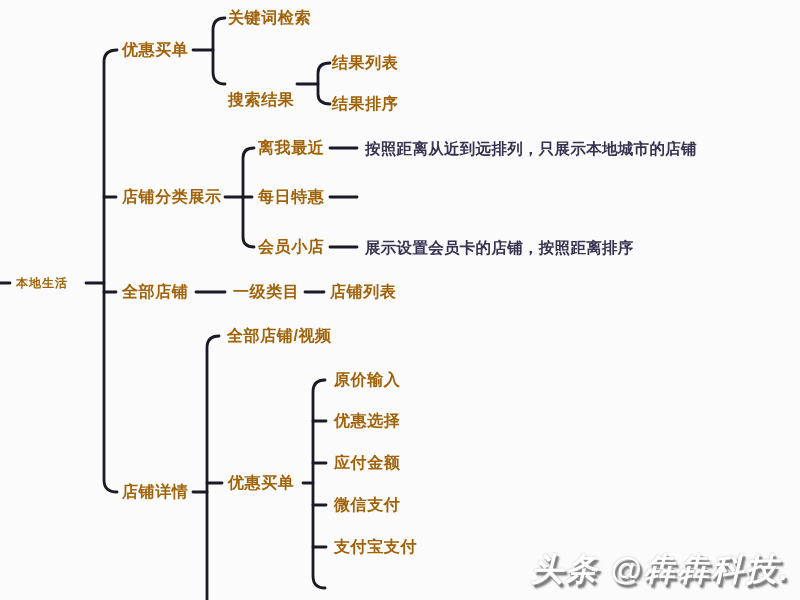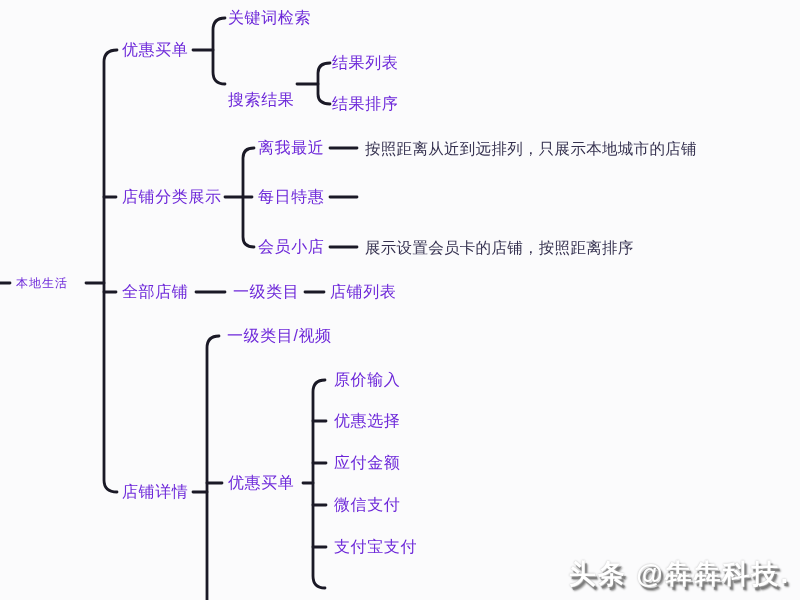--- a/index.html
+++ b/index.html
@@ -9,48 +9,49 @@
     background:#fbfbfc;
     overflow:hidden;
     font-family:"Liberation Sans","DejaVu Sans",sans-serif;
   }
   .connectors{position:absolute;left:0;top:0;z-index:1;}
   .connectors path{fill:none;stroke:#1a1926;stroke-width:2.8;stroke-linecap:round;}
   .node{
     position:absolute;
     transform:translateY(-50%);
     white-space:nowrap;
-    color:#6d28d9;
+    color:#a16207;
     font-size:16px;
-    font-weight:400;
+    font-weight:700;
     letter-spacing:0.6px;
     z-index:2;
   }
   .node.root{font-size:12px;letter-spacing:1px;}
   .desc{
     position:absolute;
     transform:translateY(-50%);
     color:#35314f;
     font-size:15.5px;
-    font-weight:400;
+    font-weight:700;
     letter-spacing:0.3px;
     line-height:21px;
     white-space:pre-line;
     z-index:2;
   }
   .watermark{
     position:absolute;
     right:10px;bottom:8px;
-    font-size:27px;
+    font-size:32px;
     font-weight:700;
     letter-spacing:2px;
     color:#ffffff;
     text-shadow:0 0 2px #b5b5b5, 2px 3px 1px #7c7c7c, 3px 4px 2px #9a9a9a;
     z-index:3;
     white-space:nowrap;
+    font-style:italic;
   }
 </style>
 </head>
 <body>
 
 <div class="screen">
 
   <svg class="connectors" width="800" height="600" viewBox="0 0 800 600">
     <g>
       <path d="M0 283 H10"></path>
@@ -103,21 +104,21 @@
   <div class="desc" style="left:365px;top:148px">按照距离从近到远排列，只展示本地城市的店铺</div>
   <div class="node" style="left:258px;top:197px">每日特惠</div>
   <div class="node" style="left:258px;top:247px">会员小店</div>
   <div class="desc" style="left:365px;top:247px">展示设置会员卡的店铺，按照距离排序</div>
 
   <div class="node" style="left:122px;top:292px">全部店铺</div>
   <div class="node" style="left:233px;top:292px">一级类目</div>
   <div class="node" style="left:330px;top:292px">店铺列表</div>
 
   <div class="node" style="left:122px;top:492px">店铺详情</div>
-  <div class="node" style="left:227px;top:336px">一级类目/视频</div>
+  <div class="node" style="left:227px;top:336px">全部店铺/视频</div>
   <div class="node" style="left:228px;top:483px">优惠买单</div>
   <div class="node" style="left:334px;top:380px">原价输入</div>
   <div class="node" style="left:334px;top:421px">优惠选择</div>
   <div class="node" style="left:334px;top:463px">应付金额</div>
   <div class="node" style="left:334px;top:505px">微信支付</div>
   <div class="node" style="left:334px;top:547px">支付宝支付</div>
   <div class="node" style="left:334px;top:616px">获得积分</div>
 
   <div class="watermark">头条 @犇犇科技.</div>
 

